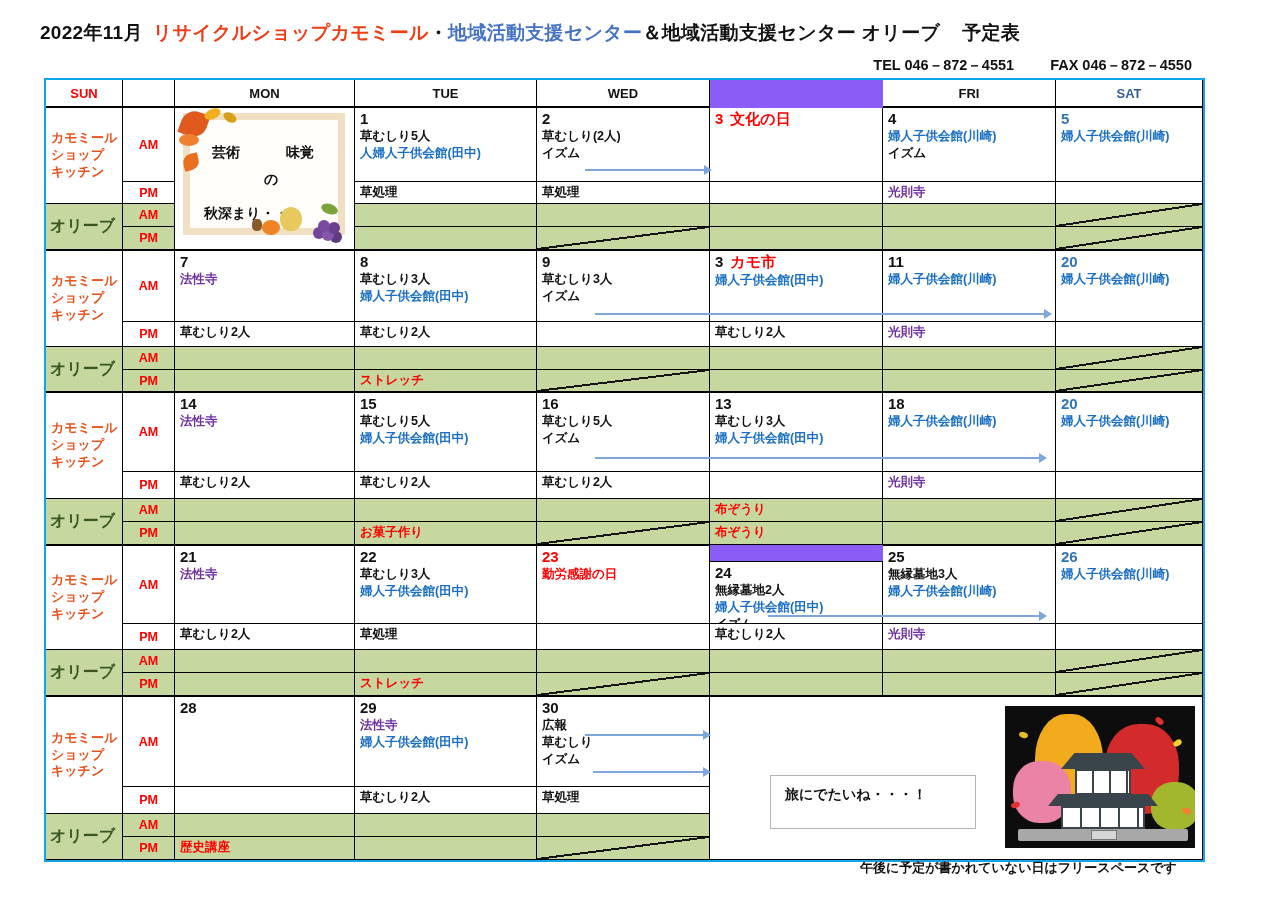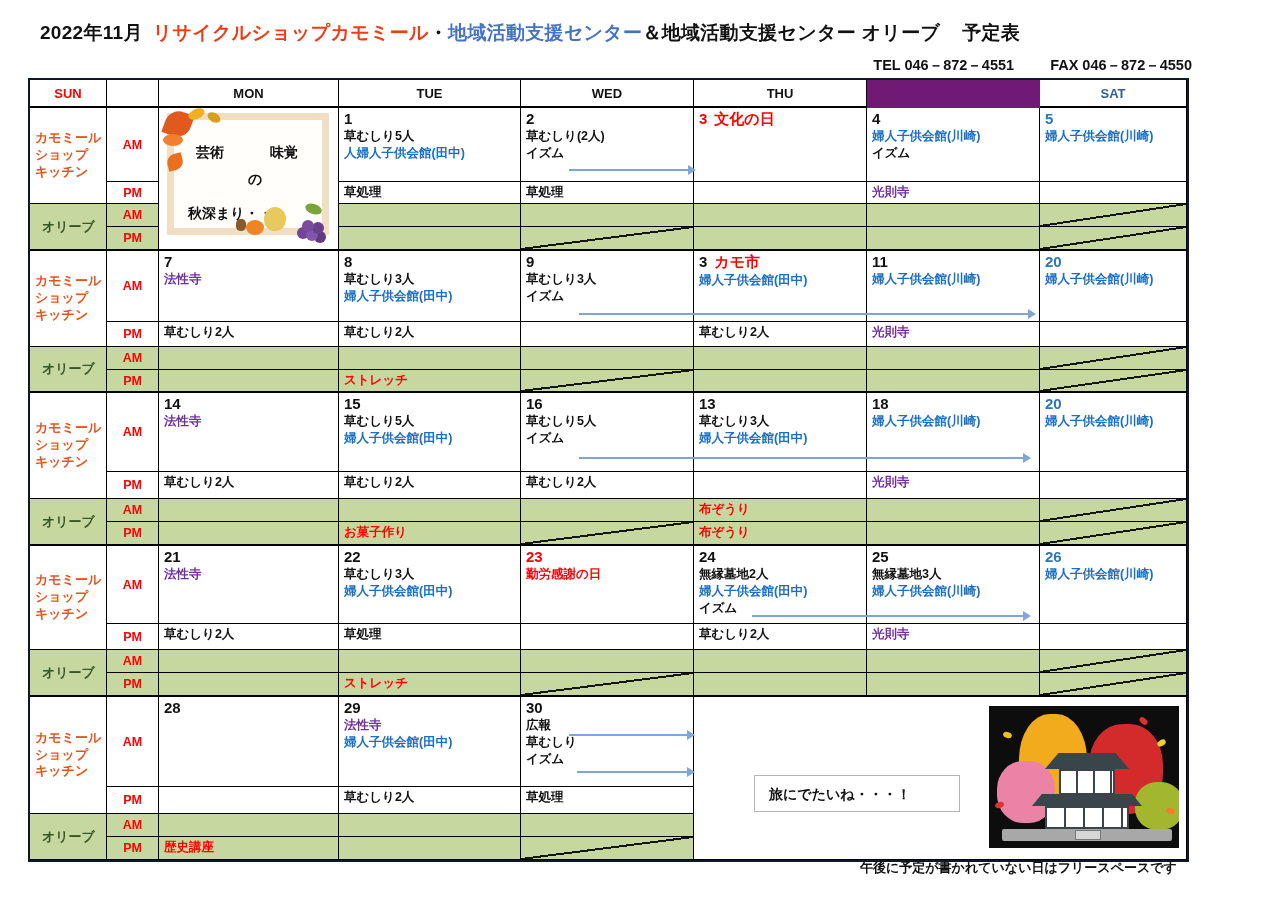--- a/index.html
+++ b/index.html
@@ -6,33 +6,33 @@
   body{width:1280px;height:905px;position:relative;font-family:"Liberation Sans",sans-serif;color:#111;}
   .title{position:absolute;left:40px;top:20px;font-size:19px;font-weight:bold;white-space:nowrap;letter-spacing:.3px;}
   .title .month{margin-right:10px;}
   .title .org1{color:#ee3d16;}
   .title .org2{color:#4472c4;}
   .title .suffix{margin-left:22px;}
   .contact{position:absolute;top:56px;right:88px;font-size:14.5px;font-weight:bold;white-space:nowrap;}
   .contact .fax{margin-left:36px;}
   .footer-note{position:absolute;left:860px;top:859px;font-size:13px;font-weight:bold;}
 
-  .cal{position:absolute;left:28px;top:78px;border:2px solid #0f172a;background:#701a75;display:grid;
+  .cal{position:absolute;left:44px;top:78px;border:2px solid #0ea5e9;background:#8b5cf6;display:grid;
        grid-template-columns:77px 52px 180px 182px 173px 173px 173px 147px;
        grid-template-rows:28px 74px 22px 23px 23px 72px 25px 23px 22px 80px 27px 23px 23px 79px 26px 23px 23px 91px 27px 23px 23px;}
   .cal *{box-sizing:border-box;}
   .cell{border-right:1px solid #000;border-bottom:1px solid #000;position:relative;overflow:hidden;background:#fff;}
   .wt{border-top:1px solid #000;}
   .green{background-color:#c6d7a0;}
   .diag{background-image:linear-gradient(to bottom right,transparent calc(50% - 1px),#151515 calc(50% - 1px),#151515 calc(50% + 1px),transparent calc(50% + 1px));}
   .hdr{display:flex;align-items:center;justify-content:center;font-size:13px;font-weight:bold;border-bottom-width:2px;}
   .hdr.sun{color:#ff0000;}
   .hdr.sat{color:#365f91;}
   .lbl-kamo{color:#e8541e;font-weight:bold;font-size:13px;display:flex;flex-direction:column;justify-content:center;padding-left:5px;line-height:1.3;}
-  .lbl-olive{color:#375623;font-weight:bold;font-size:13px;display:flex;align-items:center;padding-left:12px;}
+  .lbl-olive{color:#375623;font-weight:bold;font-size:16px;display:flex;align-items:center;padding-left:4px;}
   .ampm{color:#ff0000;font-weight:bold;font-size:12.5px;display:flex;align-items:center;justify-content:center;}
   .dateline{padding:2px 0 0 5px;white-space:nowrap;}
   .datespan{font-size:15px;font-weight:bold;}
   .date-red{color:#ff0000;}
   .date-blue{color:#2e75b6;}
   .holiday,.note{color:#ff0000;font-size:15px;font-weight:bold;margin-left:7px;}
   .line{font-size:12.5px;font-weight:bold;line-height:1.34;padding-left:5px;white-space:nowrap;}
   .amcell .line:first-of-type{margin-top:4px;}
   .pmcell .line,.oacell .line,.opcell .line{padding-top:2px;}
   .k{color:#111;} .b{color:#1a6fc4;} .p{color:#7030a0;} .r{color:#ff0000;}
@@ -52,21 +52,21 @@
   .leaf4{left:-11px;top:14px;width:20px;height:12px;background:#f08030;border-radius:50%;}
   .leaf5{left:-7px;top:34px;width:16px;height:16px;background:#e8701f;border-radius:55% 0 55% 0;transform:rotate(-15deg);}
   .grape{right:8px;bottom:-4px;width:12px;height:12px;background:#7a4a9e;border-radius:50%;
          box-shadow:10px 2px 0 #6a3f8e,4px 9px 0 #8455aa,-5px 7px 0 #70459a,12px 11px 0 #5e3a80;}
   .grapeleaf{right:0px;bottom:14px;width:17px;height:10px;background:#7aa33a;border-radius:50%;transform:rotate(18deg);}
   .pear{right:36px;bottom:-3px;width:22px;height:24px;background:#e7c95e;border-radius:50% 50% 46% 46%;}
   .persim{right:58px;bottom:-7px;width:18px;height:15px;background:#ef8427;border-radius:50%;}
   .acorn{right:76px;bottom:-3px;width:10px;height:12px;background:#8a5a2a;border-radius:40%;}
 
   
-  .speech{position:absolute;left:60px;top:78px;width:206px;height:37px;border:1px solid #b5b5b5;background:#fff;
+  .speech{position:absolute;left:60px;top:78px;width:206px;height:54px;border:1px solid #b5b5b5;background:#fff;
           font-size:14px;font-weight:bold;padding:10px 0 0 14px;}
   .temple{position:absolute;left:295px;top:9px;width:190px;height:142px;background:#0d0d0d;overflow:hidden;}
   .temple div{position:absolute;}
   .tr-y{left:30px;top:8px;width:68px;height:100px;background:#f2ab1c;border-radius:45%;}
   .tr-r{left:100px;top:18px;width:74px;height:90px;background:#d32b2b;border-radius:45%;}
   .tr-p{left:8px;top:55px;width:58px;height:62px;background:#ea83a5;border-radius:45%;}
   .tr-g{left:146px;top:76px;width:48px;height:48px;background:#a3b72e;border-radius:45%;}
   .roof1{left:56px;top:47px;width:84px;height:16px;background:#39444b;clip-path:polygon(0 100%,16% 0,84% 0,100% 100%);}
   .wall1{left:70px;top:63px;width:56px;height:26px;background:#fff;border:2px solid #39444b;
          background-image:repeating-linear-gradient(90deg,transparent 0 15px,#39444b 15px 17px);}
@@ -100,22 +100,22 @@
     <div class="cell hdr" style="grid-area: 1 / 2 / span 1 / span 1;"></div>
     <div class="cell hdr" style="grid-area: 1 / 3 / span 1 / span 1;">
       <span>MON</span>
     </div>
     <div class="cell hdr" style="grid-area: 1 / 4 / span 1 / span 1;">
       <span>TUE</span>
     </div>
     <div class="cell hdr" style="grid-area: 1 / 5 / span 1 / span 1;">
       <span>WED</span>
     </div>
-    <div class="cell hdr" style="grid-area: 1 / 6 / span 1 / span 1;">
-      <span>THU</span>
+    <div class="cell hdr" style="grid-area: 1 / 7 / span 1 / span 1;">
+      <span>FRI</span>
     </div>
     <div class="cell hdr sat" style="grid-area: 1 / 8 / span 1 / span 1;">
       <span>SAT</span>
     </div>
     <div class="cell lbl-kamo" style="grid-area: 2 / 1 / span 2 / span 1;">
       <div>カモミール</div>
       <div>ショップ</div>
       <div>キッチン</div>
     </div>
     <div class="cell lbl-olive green" style="grid-area: 4 / 1 / span 2 / span 1;">オリーブ</div>
@@ -348,21 +348,21 @@
     <div class="cell opcell green" style="grid-area: 17 / 4 / span 1 / span 1;">
       <div class="line r">ストレッチ</div>
     </div>
     <div class="cell amcell wt" style="grid-area: 14 / 5 / span 1 / span 1;">
       <div class="dateline"><span class="datespan date-red">23</span></div>
       <div class="line r">勤労感謝の日</div>
     </div>
     <div class="cell pmcell" style="grid-area: 15 / 5 / span 1 / span 1;"></div>
     <div class="cell oacell green" style="grid-area: 16 / 5 / span 1 / span 1;"></div>
     <div class="cell opcell green diag" style="grid-area: 17 / 5 / span 1 / span 1;"></div>
-    <div class="cell amcell wt" style="grid-area: 14 / 6 / span 1 / span 1;">
+    <div class="cell amcell wt" style="grid-area: 14 / 6 / span 1 / span 1; margin-top: 16px;">
       <div class="dateline"><span class="datespan">24</span></div>
       <div class="line k">無縁墓地2人</div>
       <div class="line b">婦人子供会館(田中)</div>
       <div class="line k">イズム</div>
     </div>
     <div class="cell pmcell" style="grid-area: 15 / 6 / span 1 / span 1;">
       <div class="line k">草むしり2人</div>
     </div>
     <div class="cell oacell green" style="grid-area: 16 / 6 / span 1 / span 1;"></div>
     <div class="cell opcell green" style="grid-area: 17 / 6 / span 1 / span 1;"></div>

